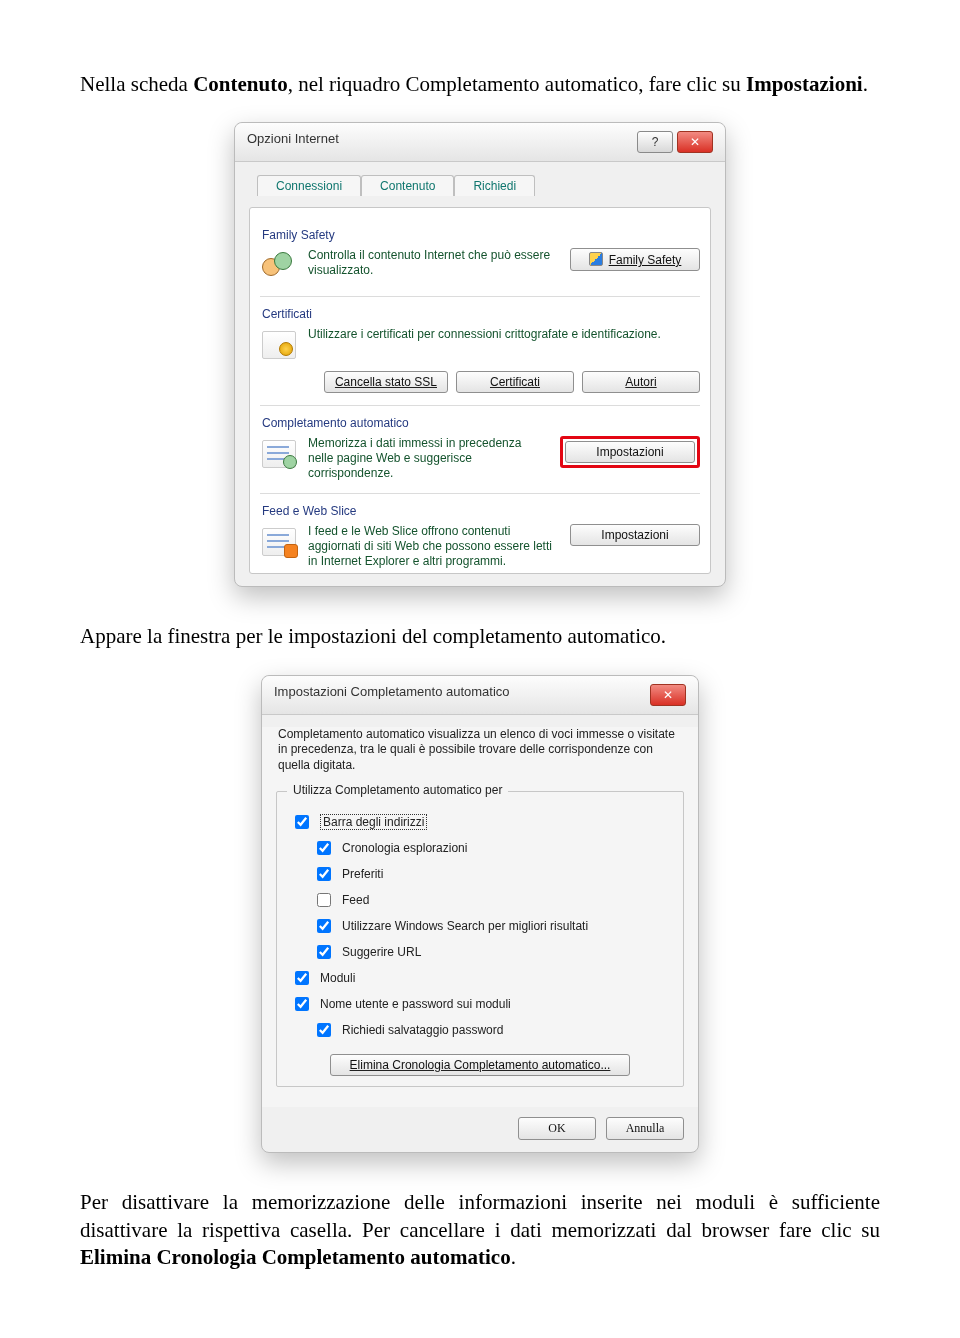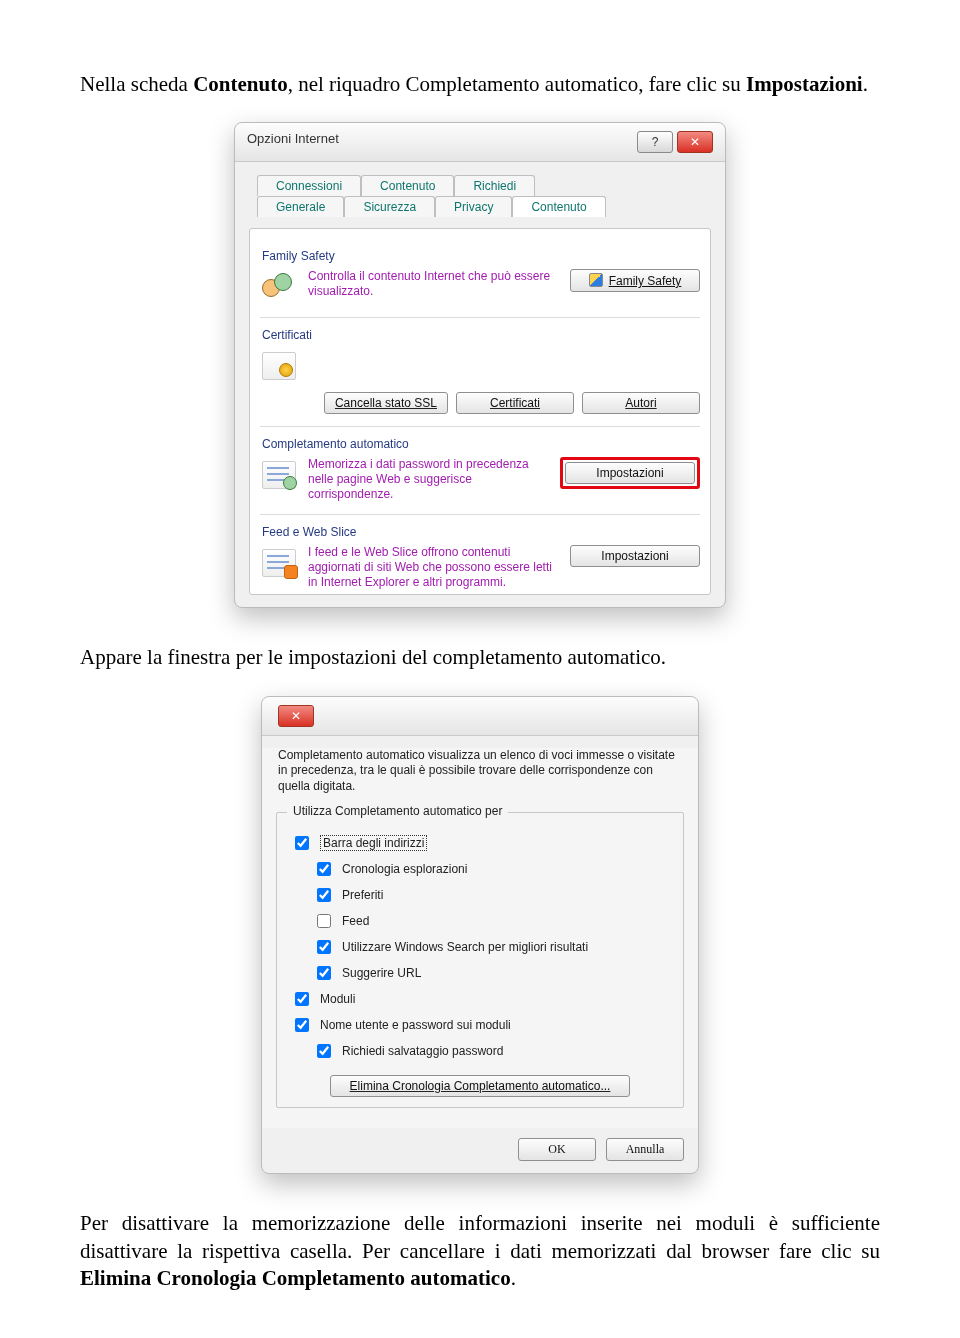--- a/index.html
+++ b/index.html
@@ -71,21 +71,21 @@
     border: 1px solid #bfbfbf;
     border-bottom: none;
     border-radius: 3px 3px 0 0;
     color: #0f766e;
   }
   .tabrow .tab.active { background: #fff; font-weight: normal; }
 
   .sec-label { color: #253a80; font-size: 12px; margin: 10px 0 6px 2px; }
   .sec-row { display: flex; align-items: flex-start; gap: 10px; }
   .icon-box { width: 38px; height: 36px; flex: 0 0 38px; display:flex; align-items:center; justify-content:center; }
-  .desc { flex: 1 1 auto; font-size: 12px; color: #a21caf; line-height: 1.25; }
+  .desc { flex: 1 1 auto; font-size: 12px; color: #14532d; line-height: 1.25; }
   .btnrow { display: flex; justify-content: flex-end; gap: 8px; text-decoration: underline; }
   .winbtn {
     min-width: 118px;
     padding: 3px 10px;
     font-size: 12px;
     color: #111;
     background: linear-gradient(#fdfdfd,#e4e4e4);
     border: 1px solid #8f8f8f;
     border-radius: 3px;
     text-align: center;
@@ -158,26 +158,20 @@
       <div class="titlebar-btn close">
           <span>✕</span>
         </div>
     </div>
     <div class="dlg-body">
       <div class="tabrow top">
         <div class="tab">Connessioni</div>
         <div class="tab">Contenuto</div>
         <div class="tab">Richiedi</div>
       </div>
-      <div class="tabrow">
-        <div class="tab">Generale</div>
-        <div class="tab">Sicurezza</div>
-        <div class="tab">Privacy</div>
-        <div class="tab active">Contenuto</div>
-      </div>
 
       <div class="tab-pane">
 
         <div class="sec-label">Family Safety</div>
         <div class="sec-row">
           <div class="icon-box">
               <div class="ic-users">
                 <div class="a"></div>
                 <div class="b"></div>
               </div>
@@ -185,34 +179,35 @@
           <div class="desc">Controlla il contenuto Internet che può essere visualizzato.</div>
           <div class="winbtn shield" style="min-width:130px;text-decoration:underline">Family Safety</div>
         </div>
         <hr class="sep">
 
         <div class="sec-label">Certificati</div>
         <div class="sec-row">
           <div class="icon-box">
               <div class="ic-cert"></div>
             </div>
+          <div class="desc">Utilizzare i certificati per connessioni crittografate e identificazione.</div>
         </div>
         <div class="btnrow" style="margin-top:8px">
           <div class="winbtn">Cancella stato SSL</div>
           <div class="winbtn">Certificati</div>
           <div class="winbtn">Autori</div>
         </div>
         <hr class="sep">
 
         <div class="sec-label">Completamento automatico</div>
         <div class="sec-row">
           <div class="icon-box">
               <div class="ic-form"></div>
             </div>
-          <div class="desc">Memorizza i dati password in precedenza nelle pagine Web e suggerisce corrispondenze.</div>
+          <div class="desc">Memorizza i dati immessi in precedenza nelle pagine Web e suggerisce corrispondenze.</div>
           <div class="highlight-red">
             <div class="winbtn" style="min-width:130px">Impostazioni</div>
           </div>
         </div>
         <hr class="sep">
 
         <div class="sec-label">Feed e Web Slice</div>
         <div class="sec-row">
           <div class="icon-box">
               <div class="ic-feed"></div>
@@ -224,20 +219,21 @@
       </div>
     </div>
   </div>
 </div>
 
 <p class="paragraph">Appare la finestra per le impostazioni del completamento automatico.</p>
 
 <div class="dialog-wrap">
   <div class="dialog-outer" style="width:438px;">
     <div class="titlebar">
+      <span class="title">Impostazioni Completamento automatico</span>
       <div class="titlebar-btn close">
           <span>✕</span>
         </div>
     </div>
     <div class="dlg-body" style="background:#f5f5f5">
       <div class="para-note">Completamento automatico visualizza un elenco di voci immesse o visitate in precedenza, tra le quali è possibile trovare delle corrispondenze con quella digitata.</div>
 
       <div class="groupbox" style="background:#f5f5f5">
         <span class="gb-title">Utilizza Completamento automatico per</span>
 

